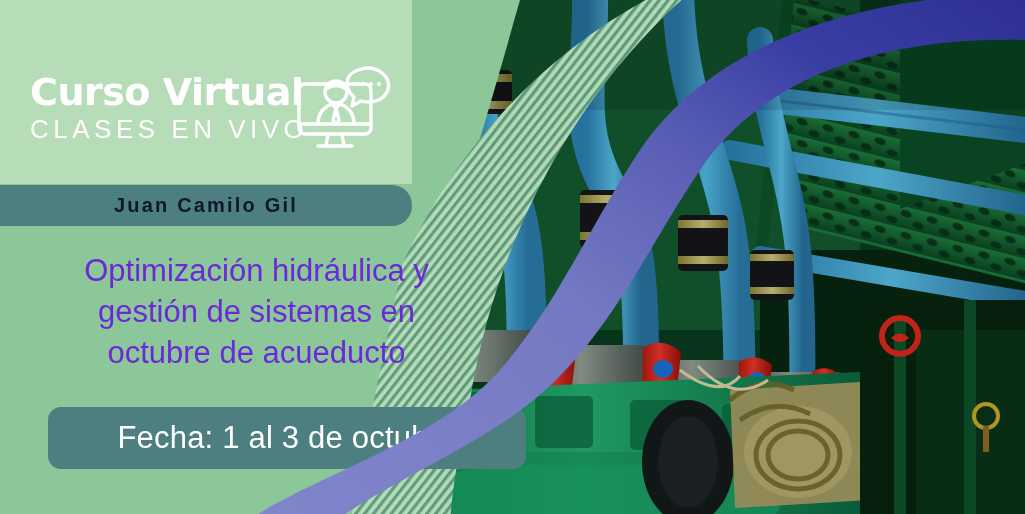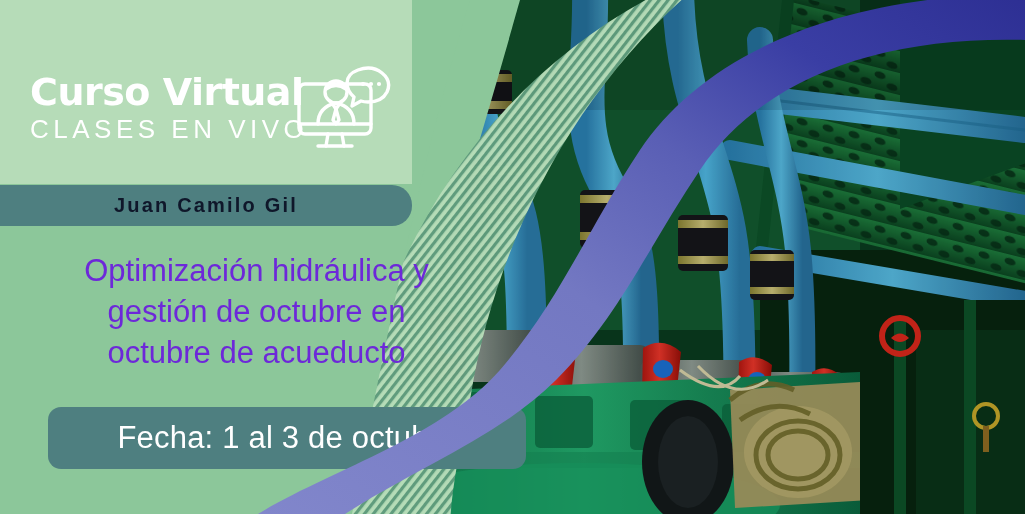--- a/index.html
+++ b/index.html
@@ -403,21 +403,21 @@
       </div>
     </div>
   </div>
 
   <div class="name-bar">
     <span class="name-bar-label">Juan Camilo Gil</span>
   </div>
 
   <div class="course-title">
     <div>Optimización hidráulica y</div>
-    <div>gestión de octubre en</div>
+    <div>gestión de sistemas en</div>
     <div>octubre de acueducto</div>
   </div>
 
   <div class="date-pill">
     <span class="date-label">Fecha: 1 al 3 de octubre</span>
   </div>
 
   <div class="ribbon-layer">
     <svg viewBox="0 0 1025 514" preserveAspectRatio="none" aria-hidden="true">
       <defs>

